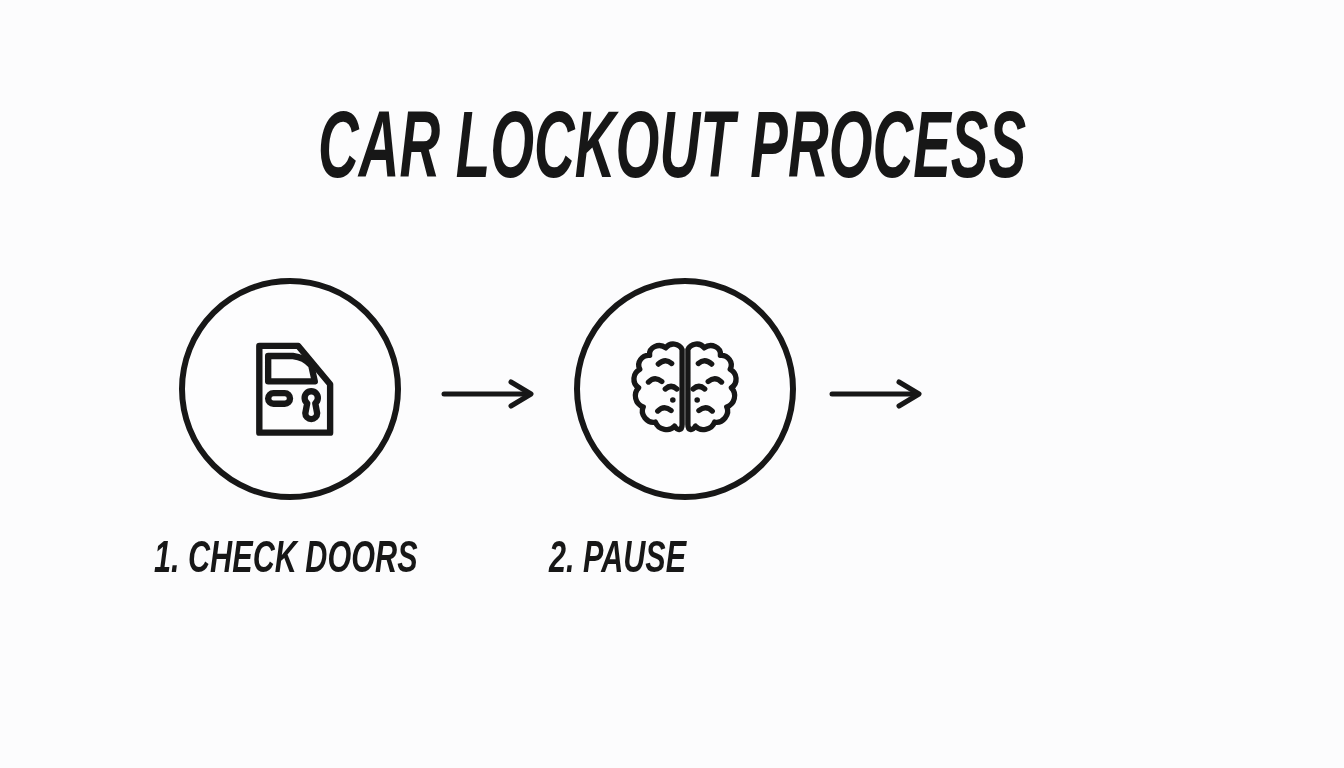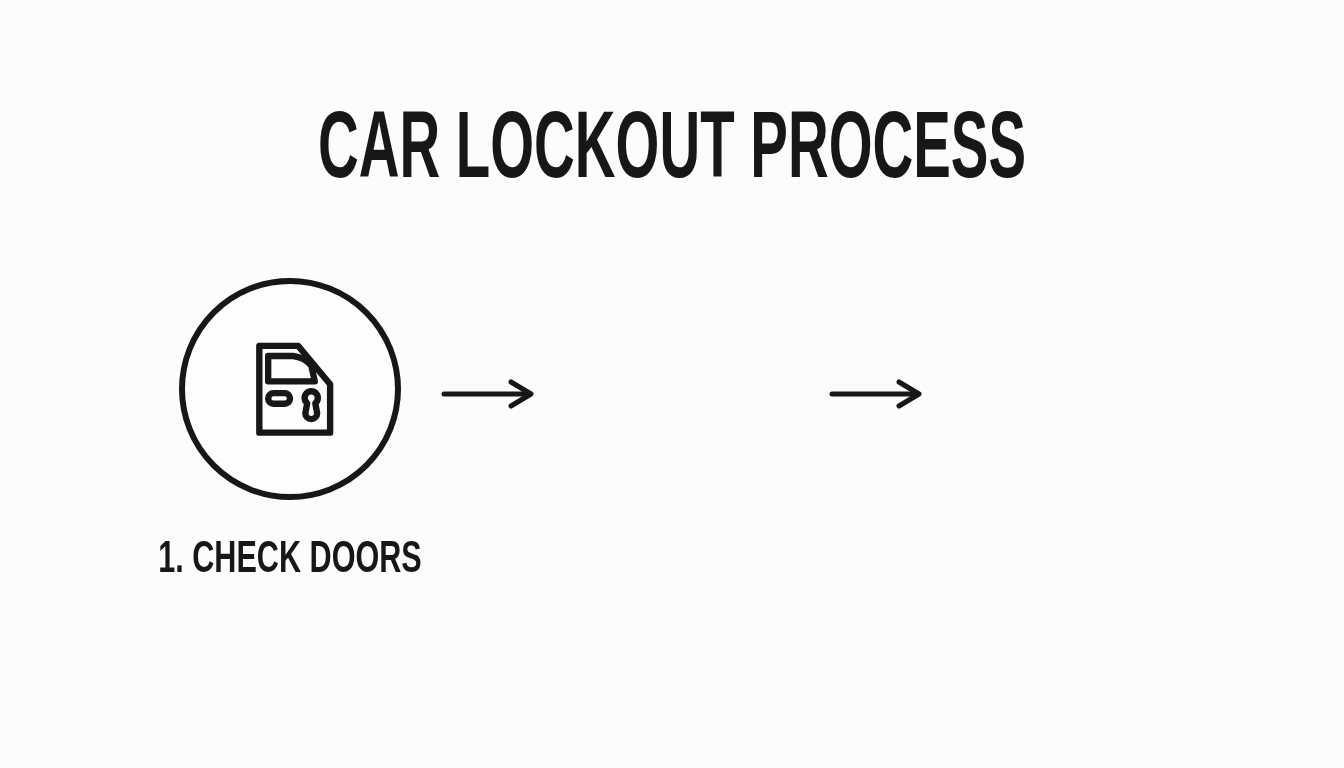--- a/index.html
+++ b/index.html
@@ -5,20 +5,21 @@
   * { margin: 0; padding: 0; box-sizing: border-box; }
   html, body { width: 1344px; height: 768px; overflow: hidden; }
   body { background: #fcfcfd; font-family: "Liberation Sans", "DejaVu Sans", sans-serif; }
 
   .canvas {
     position: relative;
     width: 1344px;
     height: 768px;
     background: #fcfcfd;
     color: #171717;
+    font-style: italic;
   }
 
   .title {
     position: absolute;
     top: 98px;
     left: 0;
     width: 100%;
     text-align: center;
     font-size: 94px;
     font-weight: 700;
@@ -26,21 +27,20 @@
     color: #171717;
     transform: scaleX(0.60);
     white-space: nowrap;
     line-height: 1;
   }
 
   .step {
     position: absolute;
     top: 278px;
     width: 400px;
-    text-align: center;
   }
   .step.s1 { left: 90px; }
   .step.s2 { left: 485px; }
   .step.s3 { left: 870px; }
 
   .circle {
     width: 222px;
     height: 222px;
     margin: 0 auto;
     border: 6px solid #171717;
@@ -100,20 +100,38 @@
     <div class="step-label">1. CHECK DOORS</div>
   </div>
 
   <svg class="arrow a1" width="100" height="34" viewBox="0 0 100 34">
     <g class="icon-stroke" stroke-width="5">
       <line x1="4" y1="17" x2="88" y2="17"></line>
       <path d="M 71 5 L 91 17 L 71 29"></path>
     </g>
   </svg>
 
+  <div class="step s2">
+    <div class="circle">
+      <svg width="116" height="116" viewBox="0 0 100 100">
+        <g id="brain-half" class="icon-stroke" stroke-width="4.6">
+
+          <path d="M 47.5 16 C 45 10.5 37 9.5 33.5 14.5 C 27.5 10 18.5 14 19.5 21 C 13 20.5 8 27 11 33 C 5 36 4 45 10 49 C 5 54 7 63 14 65.5 C 11 72 17.5 80 24.5 78.5 C 27 85.5 37 87 41 82 C 44 86.5 47.5 85.5 47.5 80.5 Z"></path>
+
+          <path d="M 27 28.5 Q 33 23 38.5 28"></path>
+          <path d="M 18.5 44 Q 24 38.5 30 43.5"></path>
+          <path d="M 33 50 Q 38 45.5 43 50"></path>
+          <path d="M 26.5 69 Q 32 63.5 38 68.5"></path>
+          <circle cx="39.5" cy="59.5" r="2.4" fill="#171717" stroke="none"></circle>
+        </g>
+        <use href="#brain-half" transform="translate(100 0) scale(-1 1)"></use>
+      </svg>
+    </div>
+    <div class="step-label">2. PAUSE</div>
+  </div>
 
   <svg class="arrow a2" width="100" height="34" viewBox="0 0 100 34">
     <g class="icon-stroke" stroke-width="5">
       <line x1="4" y1="17" x2="88" y2="17"></line>
       <path d="M 71 5 L 91 17 L 71 29"></path>
     </g>
   </svg>
 
 
 </div>

